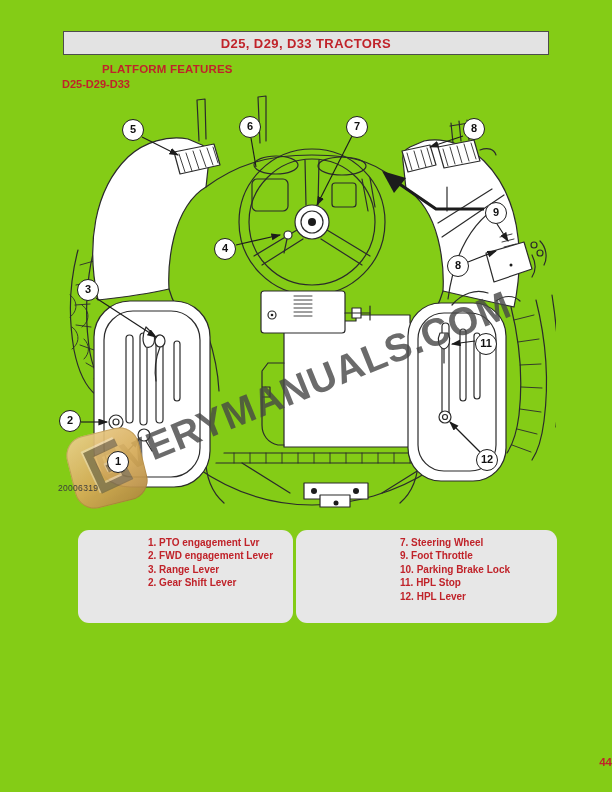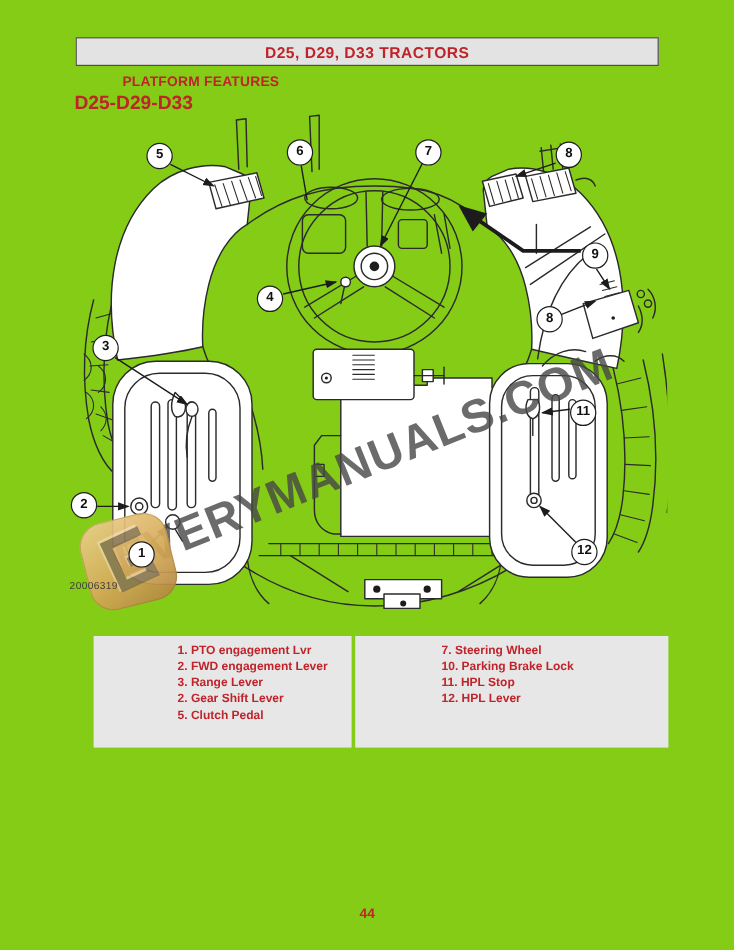--- a/index.html
+++ b/index.html
@@ -10,21 +10,21 @@
   
   .header-bar{
     position:absolute;left:63px;top:31px;width:484px;height:22px;
     background:#e3e3e3;border:1px solid #4d4d4d;
     display:flex;align-items:center;justify-content:center;
   }
   .header-bar .title{
     font-size:13px;font-weight:bold;color:#c0232a;letter-spacing:.4px;
   }
   .section-title{position:absolute;left:62px;top:63px;font-size:11.5px;font-weight:bold;color:#c0232a;letter-spacing:.2px;margin-left:40px;}
-  .section-subtitle{position:absolute;left:62px;top:78px;font-size:16px;font-weight:bold;color:#c0232a;}
+  .section-subtitle{position:absolute;left:62px;top:78px;font-size:11px;font-weight:bold;color:#c0232a;}
   
   .diagram{position:absolute;left:56px;top:95px;width:500px;height:420px;}
   .diagram svg{position:absolute;left:0;top:0;}
   svg .ln{fill:none;stroke:#2b2b2b;stroke-width:1.2;stroke-linecap:round;stroke-linejoin:round;}
   svg .wf{fill:#ffffff;stroke:#2b2b2b;stroke-width:1.2;stroke-linejoin:round;}
   svg .th{fill:none;stroke:#2b2b2b;stroke-width:.9;stroke-linecap:round;}
   svg .bold{fill:none;stroke:#1c1c1c;stroke-width:3.2;stroke-linejoin:round;}
   svg .solid{fill:#1c1c1c;stroke:none;}
   svg .ldr{fill:none;stroke:#1c1c1c;stroke-width:1.15;}
   .watermark{
@@ -39,28 +39,28 @@
     background:linear-gradient(155deg,#ecd08f 0%,#d6ab58 55%,#b08540 100%);
     box-shadow:inset 0 0 0 1px rgba(140,100,40,.35);
   }
   .figure-code{position:absolute;left:2px;top:388px;font-size:8.5px;color:#3c3c3c;letter-spacing:.3px;}
   .callout{
     position:absolute;width:22px;height:22px;border:1.6px solid #1e1e1e;border-radius:50%;
     background:#fff;text-align:center;font-size:11px;font-weight:bold;line-height:19px;color:#111;
     box-sizing:border-box;z-index:6;
   }
   
-  .legend-panel{position:absolute;background:#e7e7e7;padding-top:6px;box-sizing:border-box;}
+  .legend-panel{position:absolute;background:#e7e7e7;padding-top:6px;box-sizing:border-box;border-radius:11px;}
   .legend-left{left:78px;top:530px;width:215px;height:93px;}
   .legend-right{left:296px;top:530px;width:261px;height:93px;}
   .lrow{font-size:10px;font-weight:bold;color:#c0232a;line-height:13.4px;white-space:nowrap;}
   .legend-left .lrow{padding-left:70px;}
-  .legend-right .lrow{padding-left:72px;}
-  
-  .page-number{position:absolute;left:0;top:756px;width:612px;text-align:center;
+  .legend-right .lrow{padding-left:104px;}
+  
+  .page-number{position:absolute;left:0;top:756px;width:612px;text-align:right;
     font-size:11.5px;font-weight:bold;color:#c0232a;}
 </style>
 </head>
 <body>
 
 <div class="page">
 
   <div class="header-bar">
     <span class="title">D25, D29, D33 TRACTORS</span>
   </div>
@@ -243,23 +243,23 @@
     <div class="callout" style="left:391px;top:160px">8</div>
     <div class="callout" style="left:419px;top:238px">11</div>
     <div class="callout" style="left:420px;top:354px">12</div>
   </div>
 
   <div class="legend-panel legend-left">
     <div class="lrow">1. PTO engagement Lvr</div>
     <div class="lrow">2. FWD engagement Lever</div>
     <div class="lrow">3. Range Lever</div>
     <div class="lrow">2. Gear Shift Lever</div>
-    <div class="lrow">5. Clutch Pedal</div>
   </div>
   <div class="legend-panel legend-right">
     <div class="lrow">7. Steering Wheel</div>
+    <div class="lrow">9. Foot Throttle</div>
     <div class="lrow">10. Parking Brake Lock</div>
     <div class="lrow">11. HPL Stop</div>
     <div class="lrow">12. HPL Lever</div>
   </div>
 
   <div class="page-number">44</div>
 </div>
 
 </body></html>

